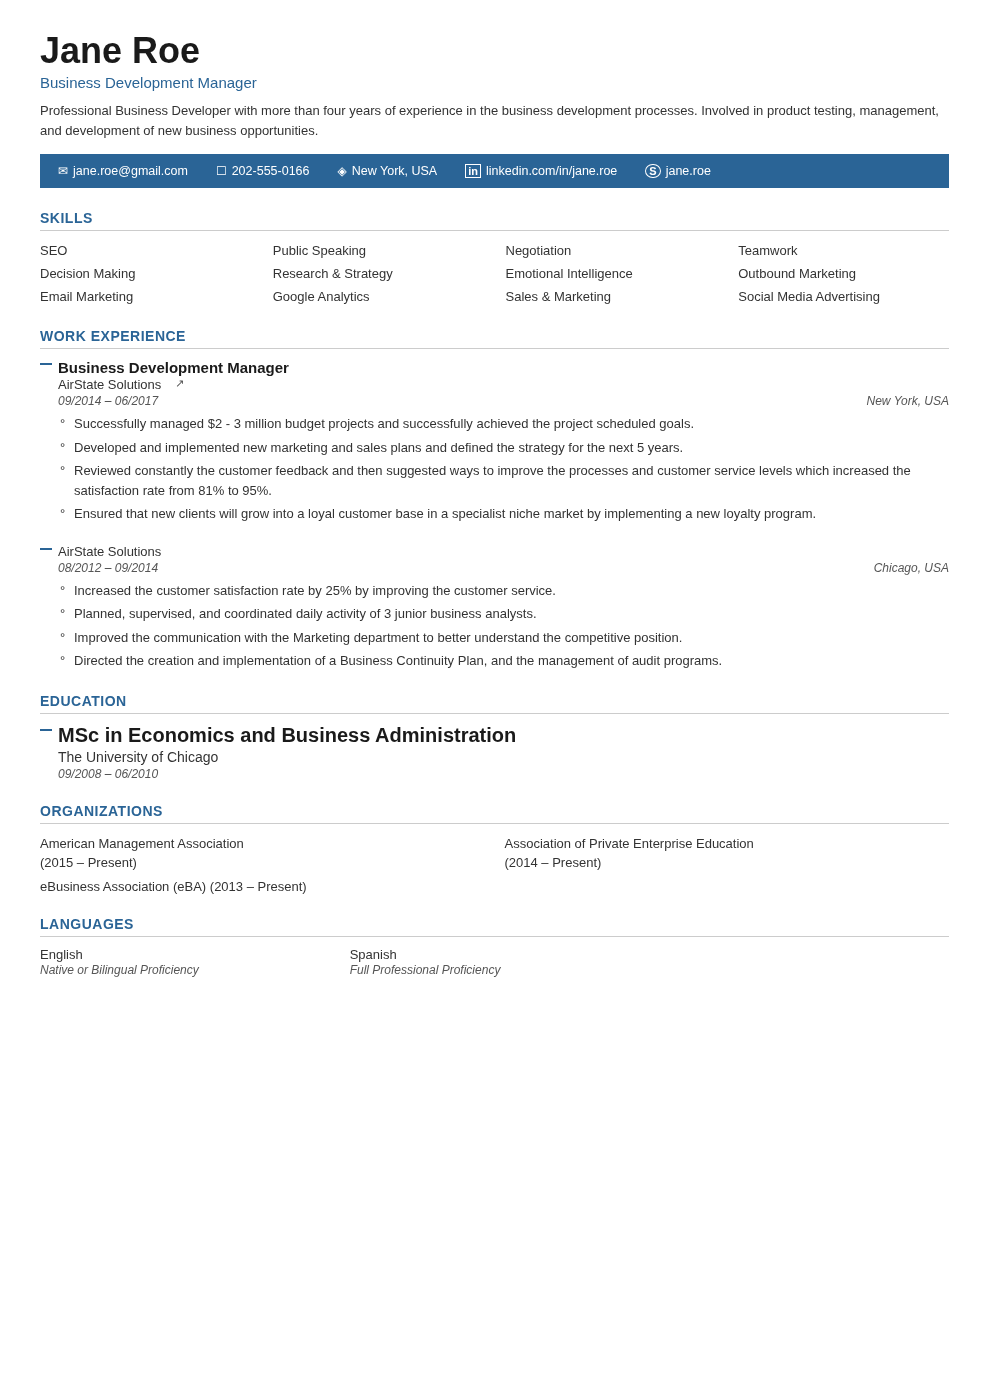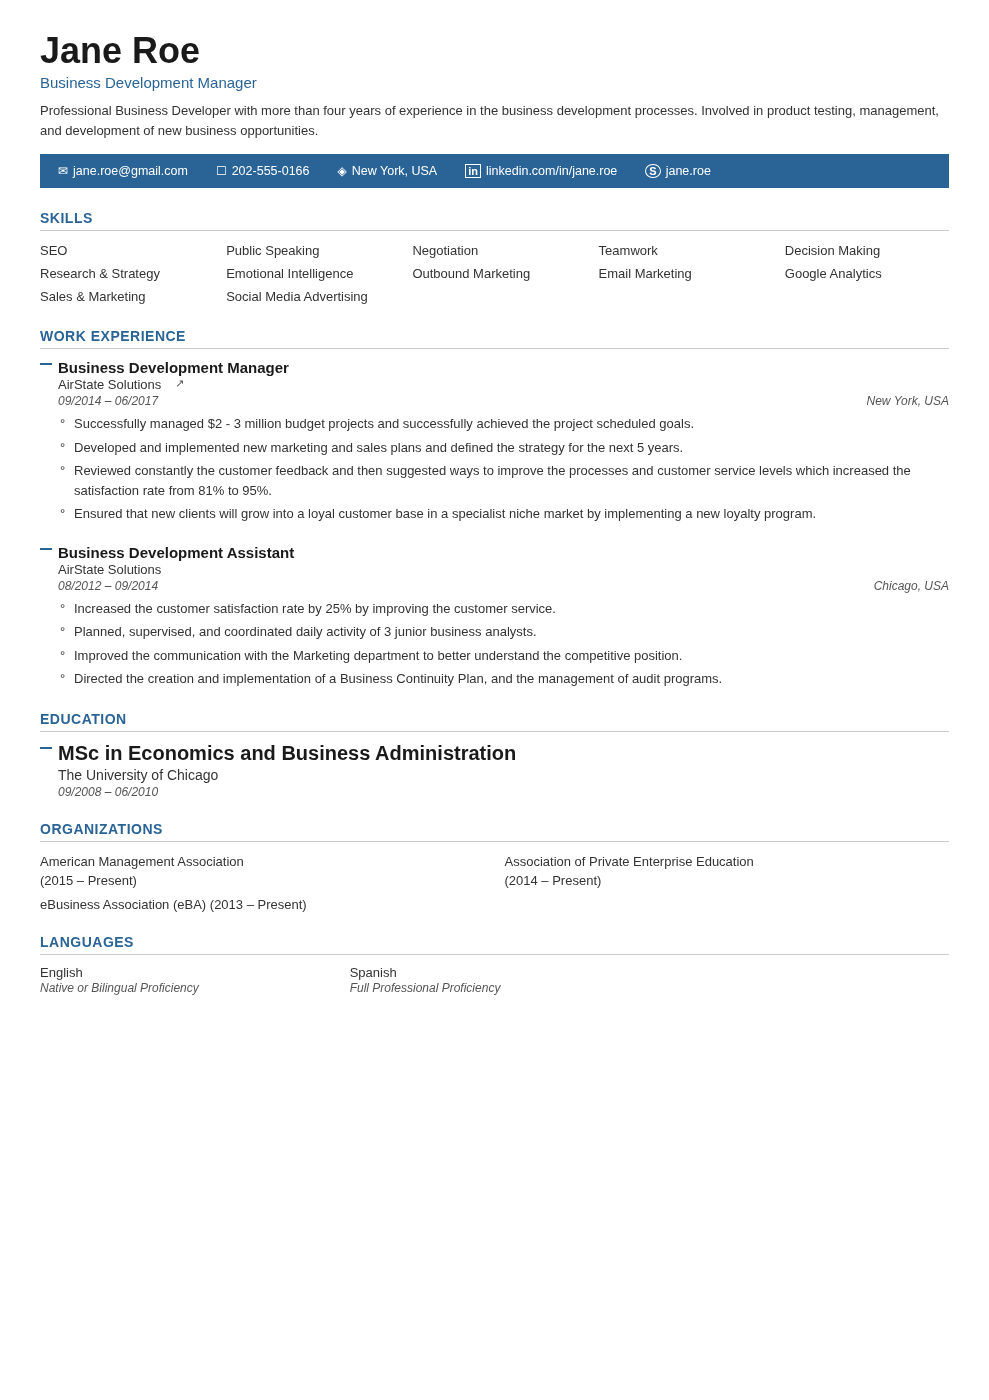--- a/index.html
+++ b/index.html
@@ -57,21 +57,21 @@
       color: #2a6496;
       text-transform: uppercase;
       letter-spacing: 0.5px;
       border-bottom: 1px solid #ccc;
       padding-bottom: 4px;
       margin-bottom: 10px;
       margin-top: 22px;
     }
     .skills-grid {
       display: grid;
-      grid-template-columns: repeat(5, 1fr);
+      grid-template-columns: repeat(4, 1fr);
       gap: 4px 22px;
       margin-bottom: 10px;
     }
     .skill-item {
       font-size: 13px;
       color: #333;
       padding: 2px 0;
     }
     .work-entry {
       position: relative;
@@ -261,21 +261,20 @@
   </div>
   <ul class="bullet-list">
     <li>Successfully managed $2 - 3 million budget projects and successfully achieved the project scheduled goals.</li>
     <li>Developed and implemented new marketing and sales plans and defined the strategy for the next 5 years.</li>
     <li>Reviewed constantly the customer feedback and then suggested ways to improve the processes and customer service levels which increased the satisfaction rate from 81% to 95%.</li>
     <li>Ensured that new clients will grow into a loyal customer base in a specialist niche market by implementing a new loyalty program.</li>
   </ul>
 </div>
 
 <div class="work-entry">
-  <div class="job-title">Business Development Assistant</div>
   <div class="company-line">
     <span>AirState Solutions</span>
   </div>
   <div class="date-location-row">
     <span class="date-range">08/2012 – 09/2014</span>
     <span class="location">Chicago, USA</span>
   </div>
   <ul class="bullet-list">
     <li>Increased the customer satisfaction rate by 25% by improving the customer service.</li>
     <li>Planned, supervised, and coordinated daily activity of 3 junior business analysts.</li>

